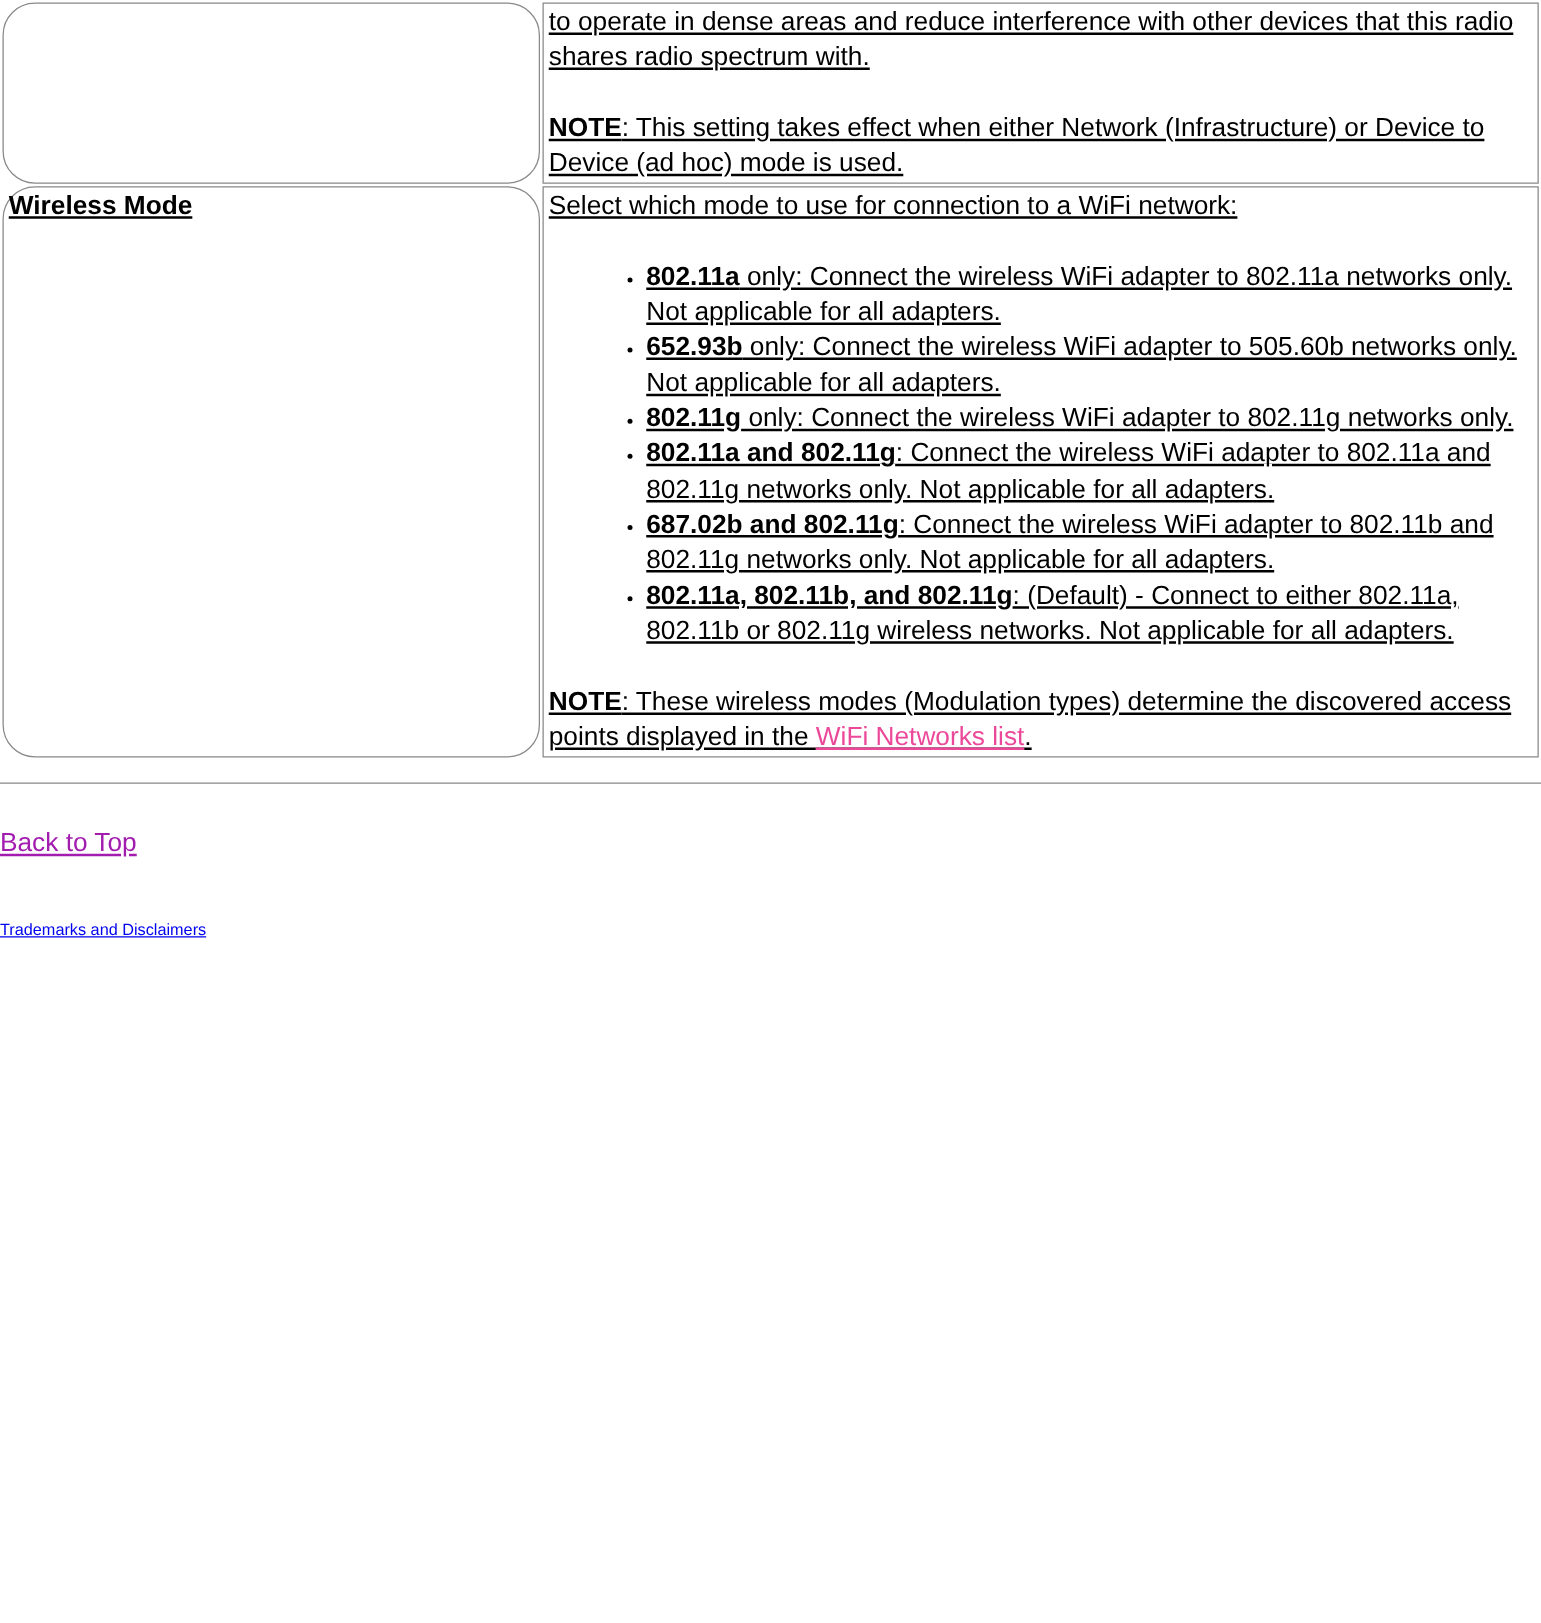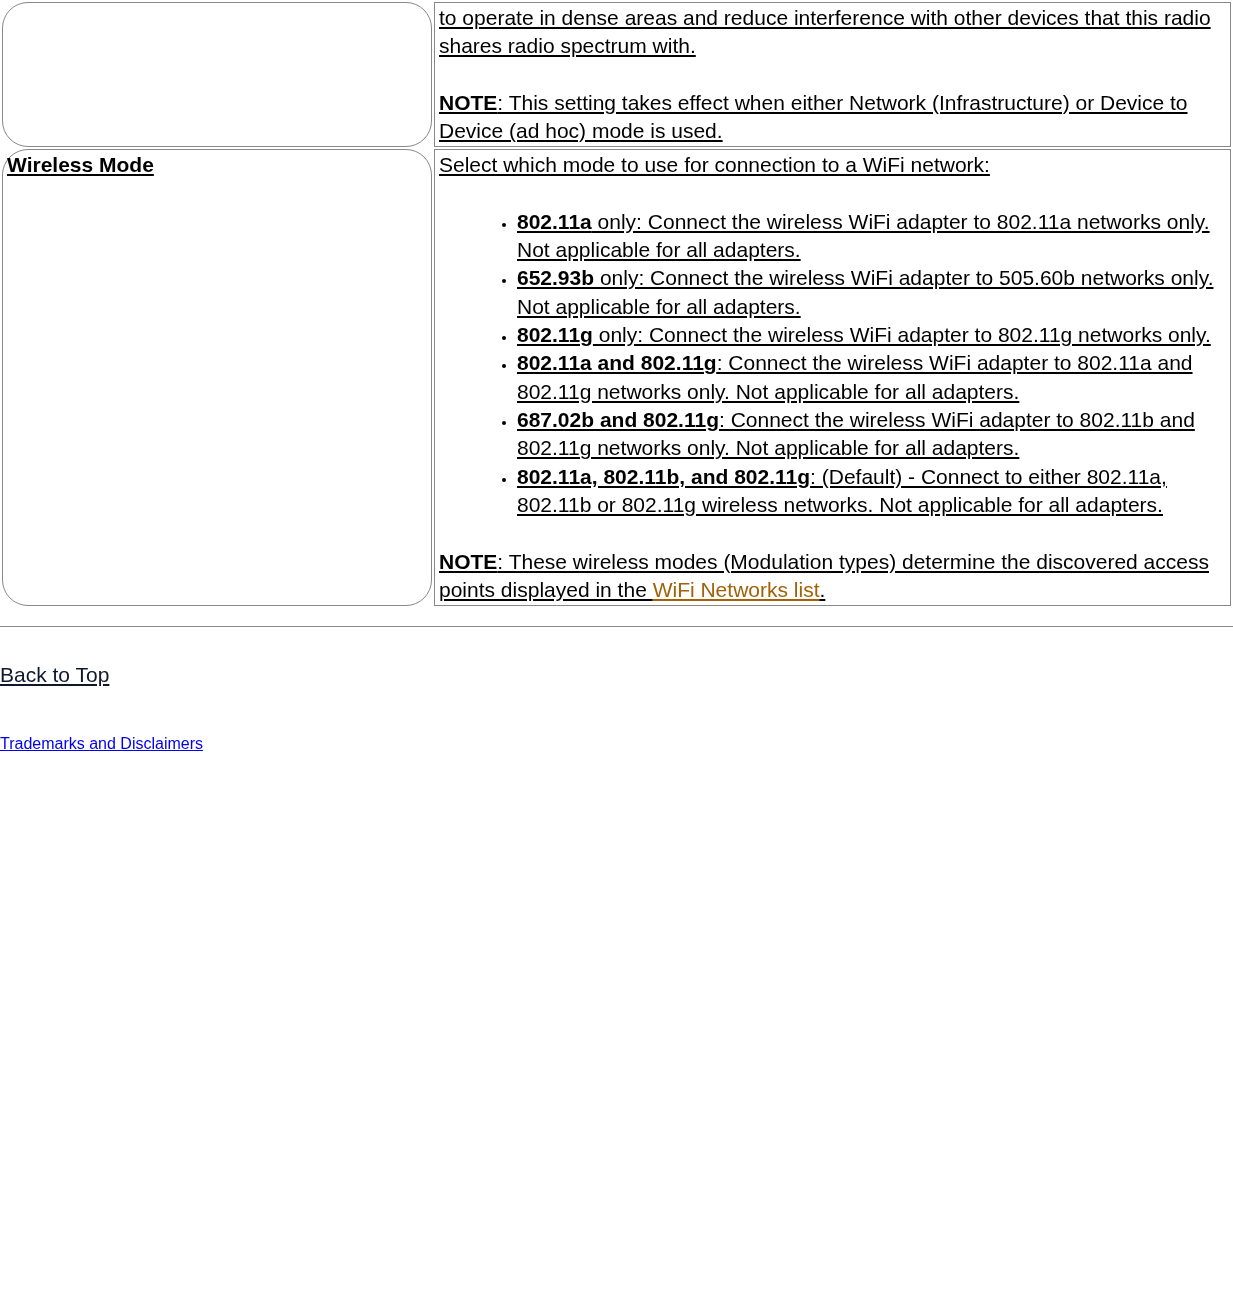--- a/index.html
+++ b/index.html
@@ -57,43 +57,43 @@
       margin-bottom: 0;
       padding-left: 0;
     }
     ul.modes li::marker {
       font-size: 14px;
     }
     .mode-name {
       font-weight: bold;
     }
     a.inline-link {
-      color: #a16207;
+      color: #ec4899;
       text-decoration: underline;
     }
     hr.divider {
       margin: 18px 0 10px 0;
       border: none;
       border-top: 1px solid #888;
     }
     .footer-links {
       margin-top: 34px;
     }
     .footer-links p {
       margin: 0 0 38px 0;
     }
     .footer-links a {
-      color: #0f172a;
+      color: #a21caf;
     }
     .footer-small {
       margin-top: 30px;
     }
     .footer-small a {
       font-family: Arial, Helvetica, sans-serif;
-      font-size: 16px;
+      font-size: 13px;
       color: #0000EE;
       text-decoration: underline;
     }
   </style>
 </head>
 <body>
 
 <div class="content">
   <table class="settings">
     <tbody>

